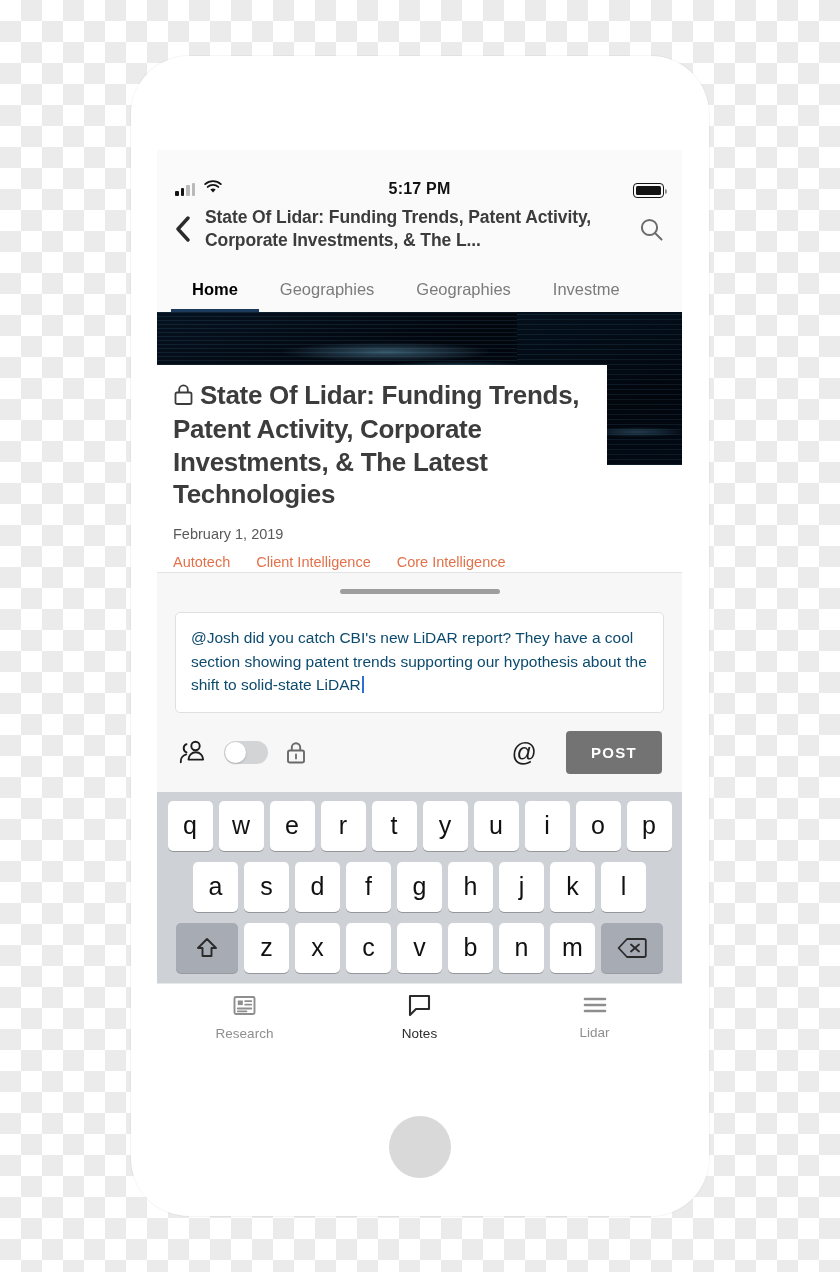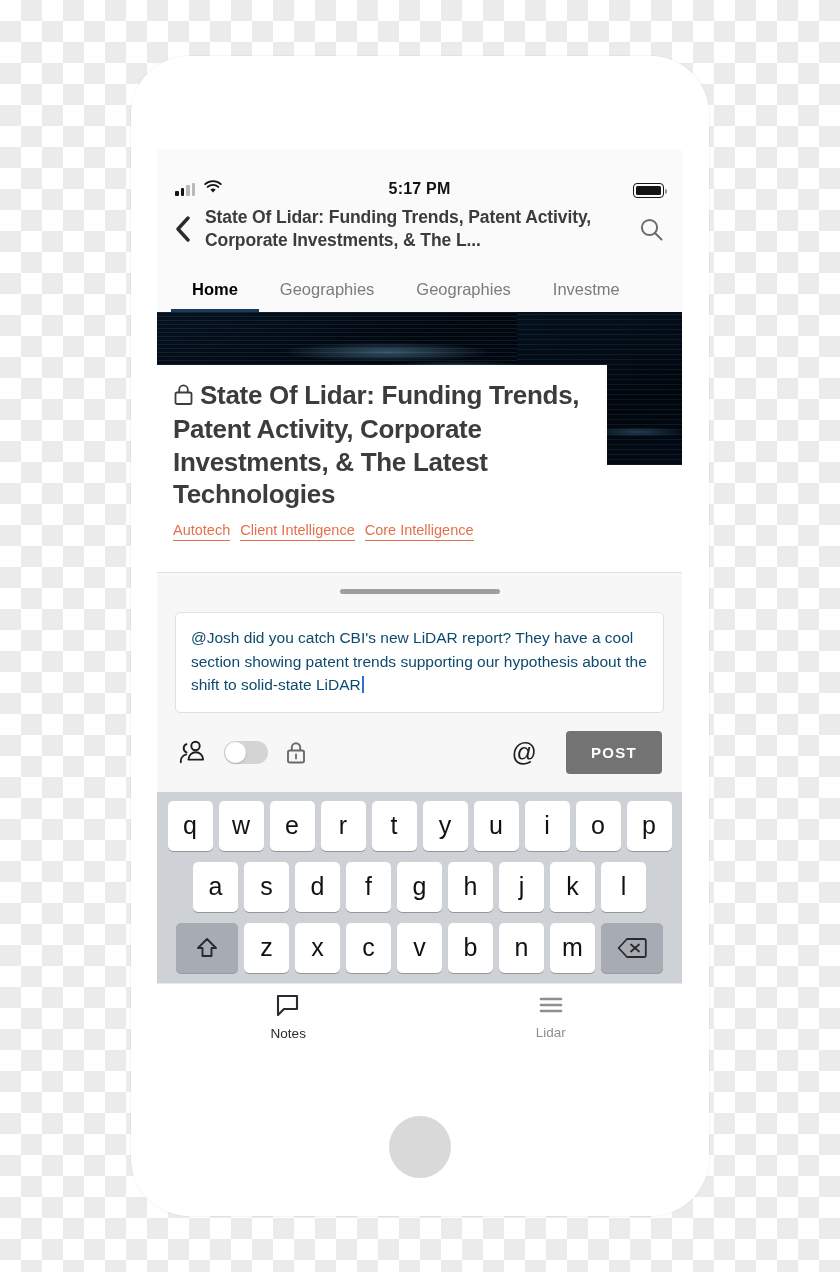--- a/index.html
+++ b/index.html
@@ -131,21 +131,21 @@
     background: #ffffff; padding: 14px 16px 0 16px;
   }
   .art-title {
     font-size: 26px; font-weight: bold; color: #3c3c3c;
     line-height: 1.24; letter-spacing: -.3px;
   }
   .lock-inline {
     display: inline-block; vertical-align: -2px; margin-right: 6px;
   }
   .art-date { font-size: 14.5px; color: #5a5a5a; margin-top: 16px; }
-  .art-tags { display: flex; gap: 10px; margin-top: 12px; }
+  .art-tags { display: flex; gap: 26px; margin-top: 12px; }
   .art-tag {
     font-size: 14.5px; color: #e2714a;
     border-bottom: 1.4px solid #e2714a; padding-bottom: 2px; cursor: pointer;
   }
   
   .sheet {
     background: #f7f7f7; border-top: 1px solid #e3e3e3;
     padding: 0 18px 0 18px; position: relative;
   }
   .drag-handle {
@@ -289,20 +289,21 @@
       <div class="hero-right"></div>
       <div class="title-card">
         <div class="art-title">
           <span class="lock-inline">
             <svg width="21" height="23" viewBox="0 0 21 23">
               <rect x="2.5" y="9.5" width="16" height="11.5" rx="1.6" stroke="#3c3c3c" stroke-width="1.8" fill="none"></rect>
               <path d="M6.2 9.5 V6.6 a4.3 4.3 0 0 1 8.6 0 V9.5" stroke="#3c3c3c" stroke-width="1.8" fill="none"></path>
             </svg>
           </span><span>State Of Lidar: Funding Trends, Patent Activity, Corporate Investments, &amp; The Latest Technologies</span>
         </div>
+        <div class="art-date">February 1, 2019</div>
         <div class="art-tags">
           <span class="art-tag">Autotech</span>
           <span class="art-tag">Client Intelligence</span>
           <span class="art-tag">Core Intelligence</span>
         </div>
       </div>
     </div>
 
     <div class="sheet">
       <div class="drag-handle"></div>
@@ -382,20 +383,33 @@
           <svg width="30" height="22" viewBox="0 0 30 22">
             <path d="M10 2 H27 a1.8 1.8 0 0 1 1.8 1.8 V18.2 A1.8 1.8 0 0 1 27 20 H10 L1.6 11 Z" stroke="#2b2b2b" stroke-width="1.8" fill="none" stroke-linejoin="round"></path>
             <line x1="14" y1="7.5" x2="22" y2="14.5" stroke="#2b2b2b" stroke-width="1.8" stroke-linecap="round"></line>
             <line x1="22" y1="7.5" x2="14" y2="14.5" stroke="#2b2b2b" stroke-width="1.8" stroke-linecap="round"></line>
           </svg>
         </div>
       </div>
     </div>
 
     <div class="bottom-nav">
+      <div class="bn-item">
+        <span>
+          <svg width="25" height="23" viewBox="0 0 25 23">
+            <rect x="2.5" y="3" width="20" height="17" rx="1.4" stroke="#8e8e8e" stroke-width="1.9" fill="none"></rect>
+            <rect x="5.8" y="6.5" width="5" height="4.6" fill="#8e8e8e"></rect>
+            <line x1="13.2" y1="7.2" x2="19.3" y2="7.2" stroke="#8e8e8e" stroke-width="1.8" stroke-linecap="round"></line>
+            <line x1="13.2" y1="10.6" x2="19.3" y2="10.6" stroke="#8e8e8e" stroke-width="1.8" stroke-linecap="round"></line>
+            <line x1="5.8" y1="14.5" x2="19.3" y2="14.5" stroke="#8e8e8e" stroke-width="1.8" stroke-linecap="round"></line>
+            <line x1="5.8" y1="17.3" x2="14.5" y2="17.3" stroke="#8e8e8e" stroke-width="1.8" stroke-linecap="round"></line>
+          </svg>
+        </span>
+        <span class="bn-label">Research</span>
+      </div>
       <div class="bn-item active">
         <span>
           <svg width="26" height="24" viewBox="0 0 26 24">
             <path d="M3 3 H22 V16 H9 L3 22 Z" stroke="#2b2b2b" stroke-width="2.1" fill="none" stroke-linejoin="round"></path>
           </svg>
         </span>
         <span class="bn-label">Notes</span>
       </div>
       <div class="bn-item">
         <span>

